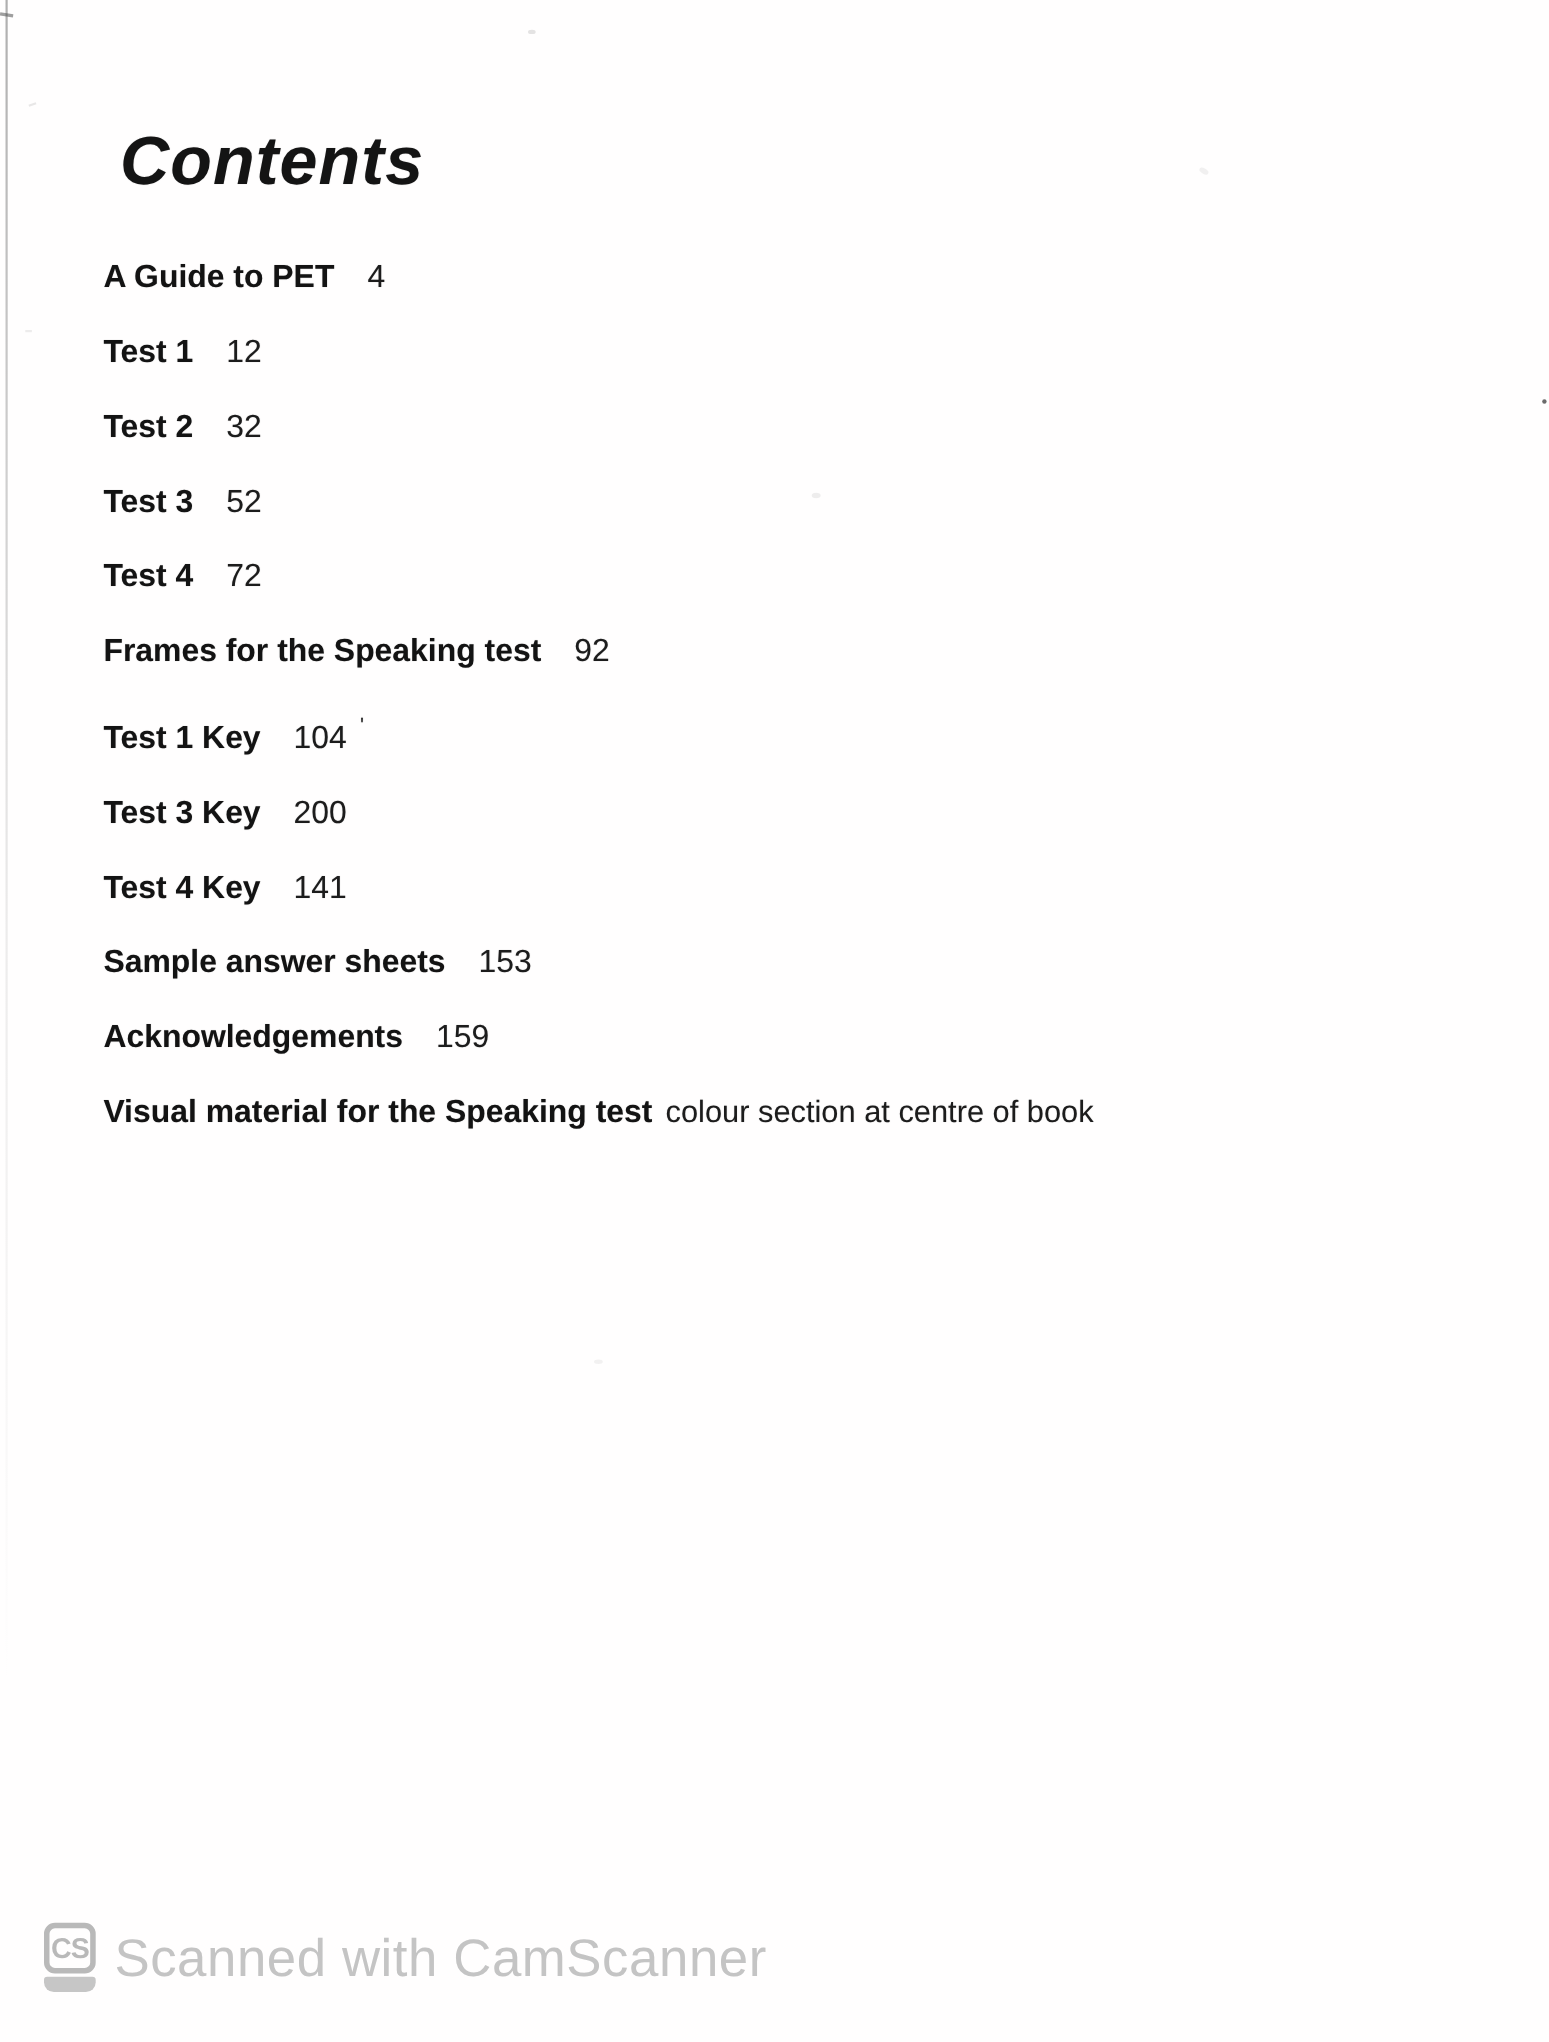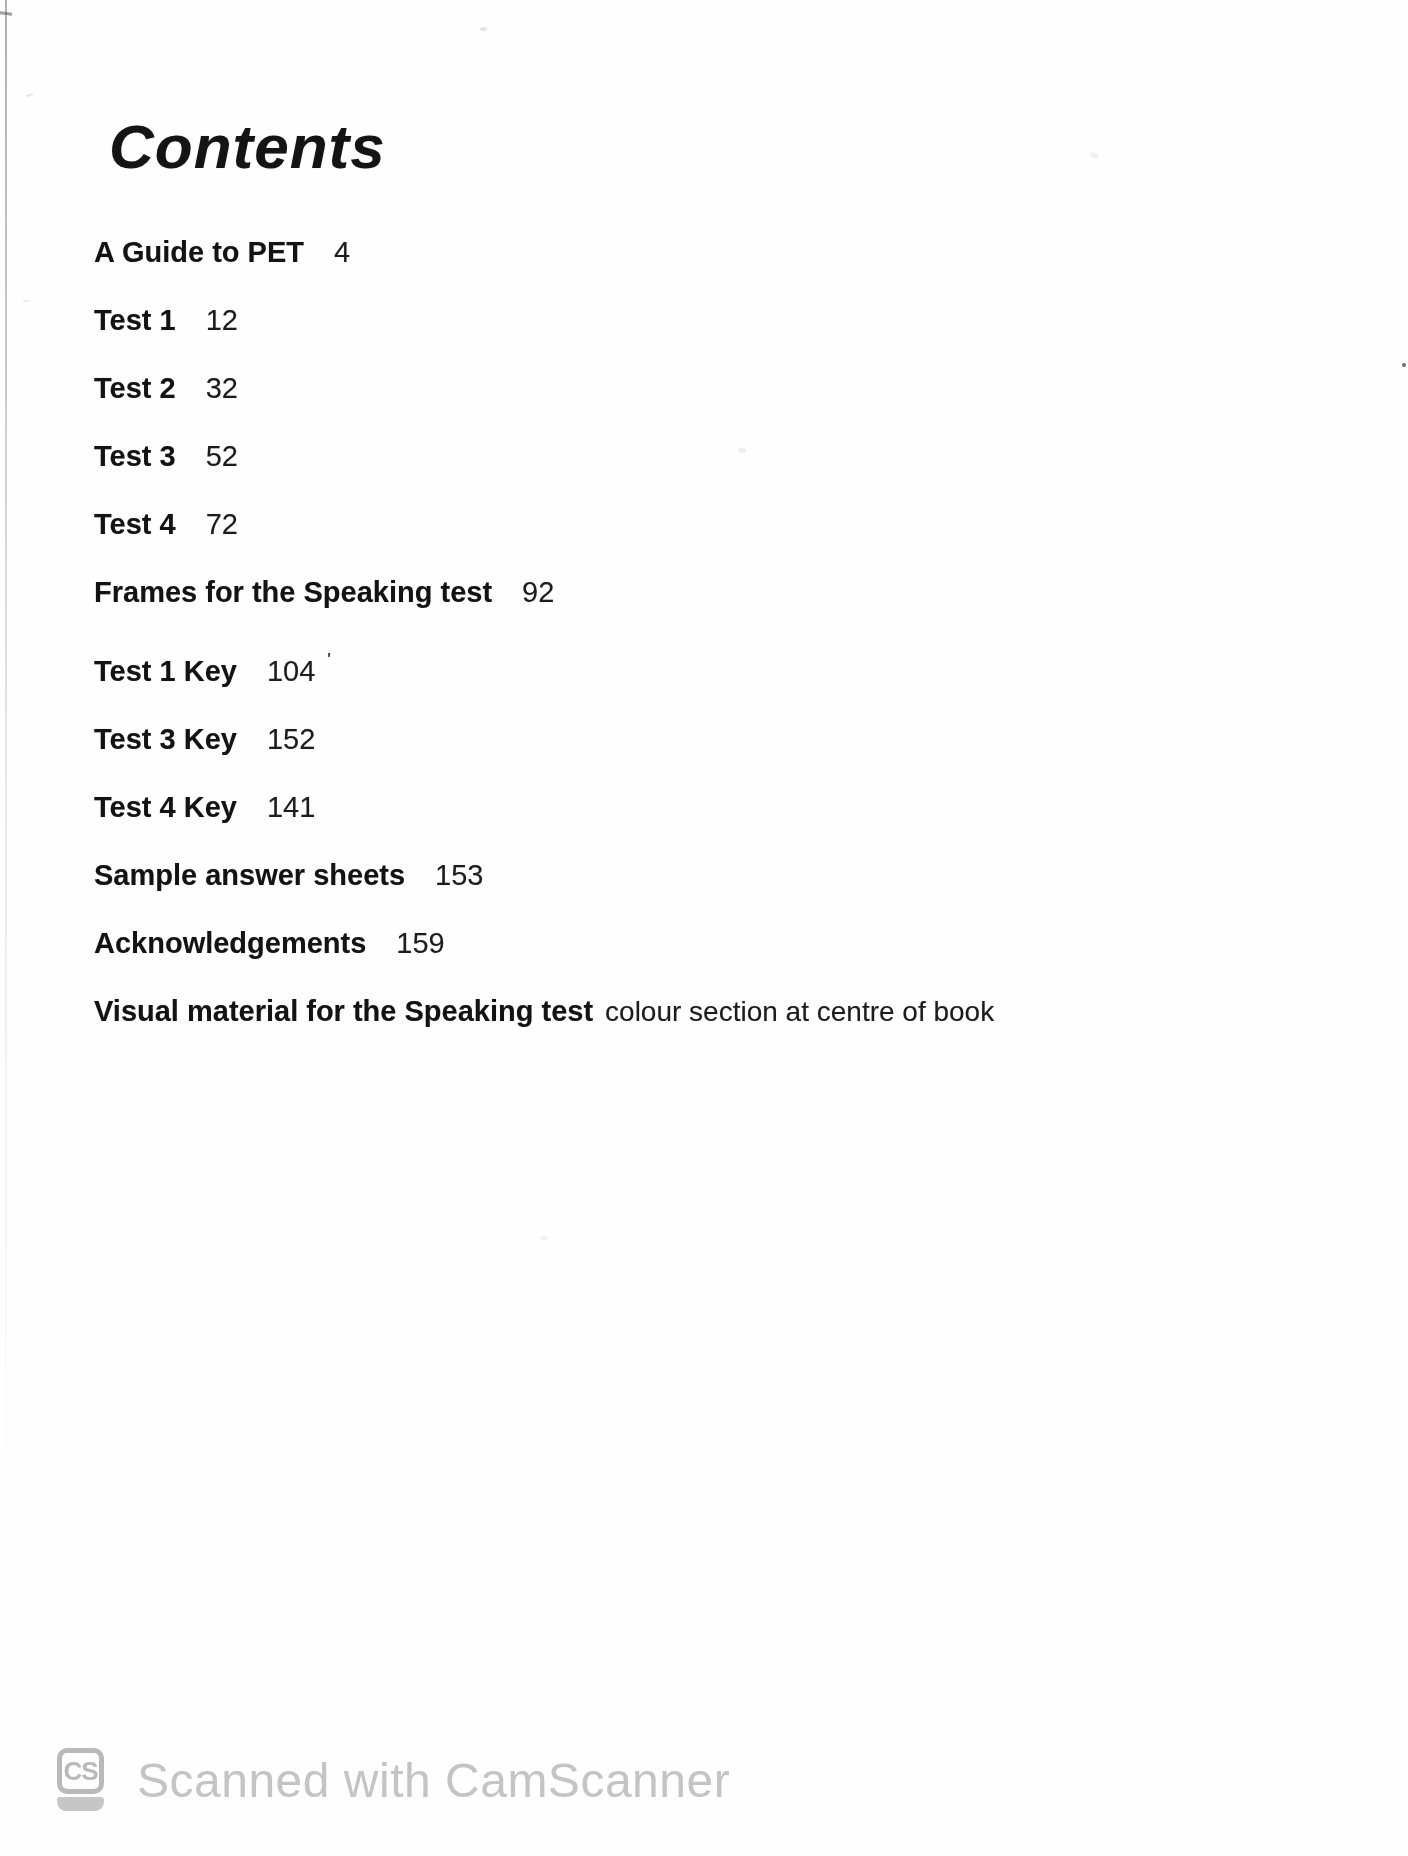--- a/index.html
+++ b/index.html
@@ -54,24 +54,24 @@
   }
   .entry .tick{
     font-size:19px;
     color:#2a2a2a;
     vertical-align:15px;
     margin-left:12px;
   }
   
   .watermark{
     position:absolute;
-    left:57px;top:1748px;
+    left:40px;top:1748px;
     display:flex;
     align-items:center;
-    gap:33px;
+    gap:17px;
   }
   .cs-icon{width:47px;height:64px;flex:0 0 auto;}
   .cs-outline{
     height:46px;
     border:5px solid #b9b9b9;
     border-radius:10px;
     box-sizing:border-box;
     display:flex;align-items:center;justify-content:center;
     font-weight:700;font-size:26px;letter-spacing:-1px;
     color:#b9b9b9;
@@ -114,21 +114,21 @@
   <h1 class="page-title">Contents</h1>
 
   <div class="toc">
       <div class="entry"><span class="lbl">A Guide to PET</span><span class="num">4</span></div>
       <div class="entry"><span class="lbl">Test 1</span><span class="num">12</span></div>
       <div class="entry"><span class="lbl">Test 2</span><span class="num">32</span></div>
       <div class="entry"><span class="lbl">Test 3</span><span class="num">52</span></div>
       <div class="entry"><span class="lbl">Test 4</span><span class="num">72</span></div>
       <div class="entry"><span class="lbl">Frames for the Speaking test</span><span class="num">92</span></div>
       <div class="entry"><span class="lbl">Test 1 Key</span><span class="num">104</span><span class="tick">'</span></div>
-      <div class="entry"><span class="lbl">Test 3 Key</span><span class="num">152</span></div>
+      <div class="entry"><span class="lbl">Test 3 Key</span><span class="num">200</span></div>
       <div class="entry"><span class="lbl">Test 4 Key</span><span class="num">141</span></div>
       <div class="entry"><span class="lbl">Sample answer sheets</span><span class="num">153</span></div>
       <div class="entry"><span class="lbl">Acknowledgements</span><span class="num">159</span></div>
       <div class="entry"><span class="lbl">Visual material for the Speaking test</span><span class="note">colour section at centre of book</span></div>
     </div>
 
   <div class="artifact a-line"></div>
   <div class="artifact a-tick"></div>
   <div class="artifact a-dash1"></div>
   <div class="artifact a-dash2"></div>

